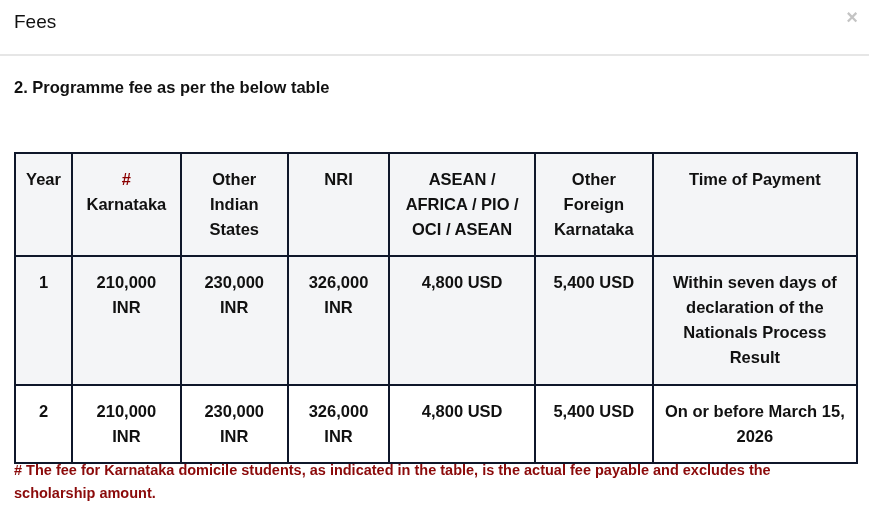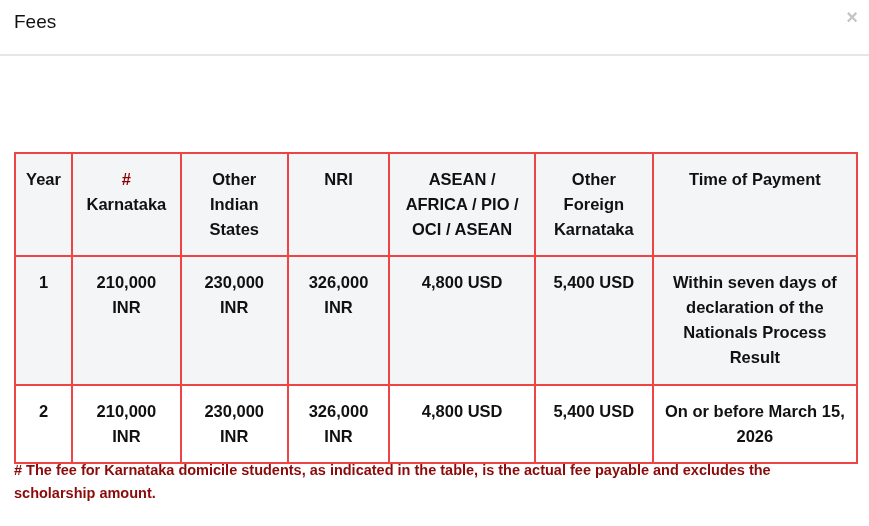--- a/index.html
+++ b/index.html
@@ -3,36 +3,37 @@
 <meta charset="utf-8">
 <style>
   * { box-sizing: border-box; margin: 0; padding: 0; }
   html, body { width: 869px; height: 526px; background: #ffffff; overflow: hidden; }
   body { font-family: "Liberation Sans", "DejaVu Sans", sans-serif; color: #111; position: relative; }
   .modal-header { position: absolute; left: 0; top: 0; width: 869px; height: 56px; border-bottom: 2px solid #e6e6e6; }
   .modal-title { position: absolute; left: 14px; top: 11px; font-size: 19px; color: #111; font-weight: normal; }
   .close-btn { position: absolute; left: 843px; top: 6px; width: 18px; height: 22px; font-size: 20px; color: #c4c4c4; line-height: 22px; text-align: center; cursor: pointer; font-weight: bold; }
   .intro { position: absolute; left: 14px; top: 73px; font-size: 16.5px; font-weight: bold; line-height: 28px; color: #111; }
   table.fees { position: absolute; left: 14px; top: 152px; width: 844px; border-collapse: collapse; font-size: 16.5px; font-weight: bold; color: #111; }
-  table.fees th, table.fees td { border: 2px solid #ef4444; text-align: center; vertical-align: top; padding: 13px 8px; line-height: 25px; }
+  table.fees th, table.fees td { border: 2px solid #0f172a; text-align: center; vertical-align: top; padding: 13px 8px; line-height: 25px; }
   table.fees thead tr { background: #f4f5f7; height: 103px; }
   table.fees tbody tr.r1 { background: #f4f5f7; height: 129px; }
   table.fees tbody tr.r2 { background: #ffffff; height: 75px; }
   .hash { color: #8b0000; }
   .footnote { position: absolute; left: 14px; top: 459px; width: 840px; font-size: 14.5px; font-weight: bold; color: #8b0a0a; line-height: 23px; }
 </style>
 </head>
 <body>
 
 <div class="modal-header">
   <div class="modal-title">Fees</div>
   <div class="close-btn">×</div>
 </div>
 
 <div class="intro">
+  <div>2. Programme fee as per the below table</div>
 </div>
 
 <table class="fees">
   <colgroup>
     <col style="width:57px">
     <col style="width:109px">
     <col style="width:107px">
     <col style="width:102px">
     <col style="width:146px">
     <col style="width:118px">

